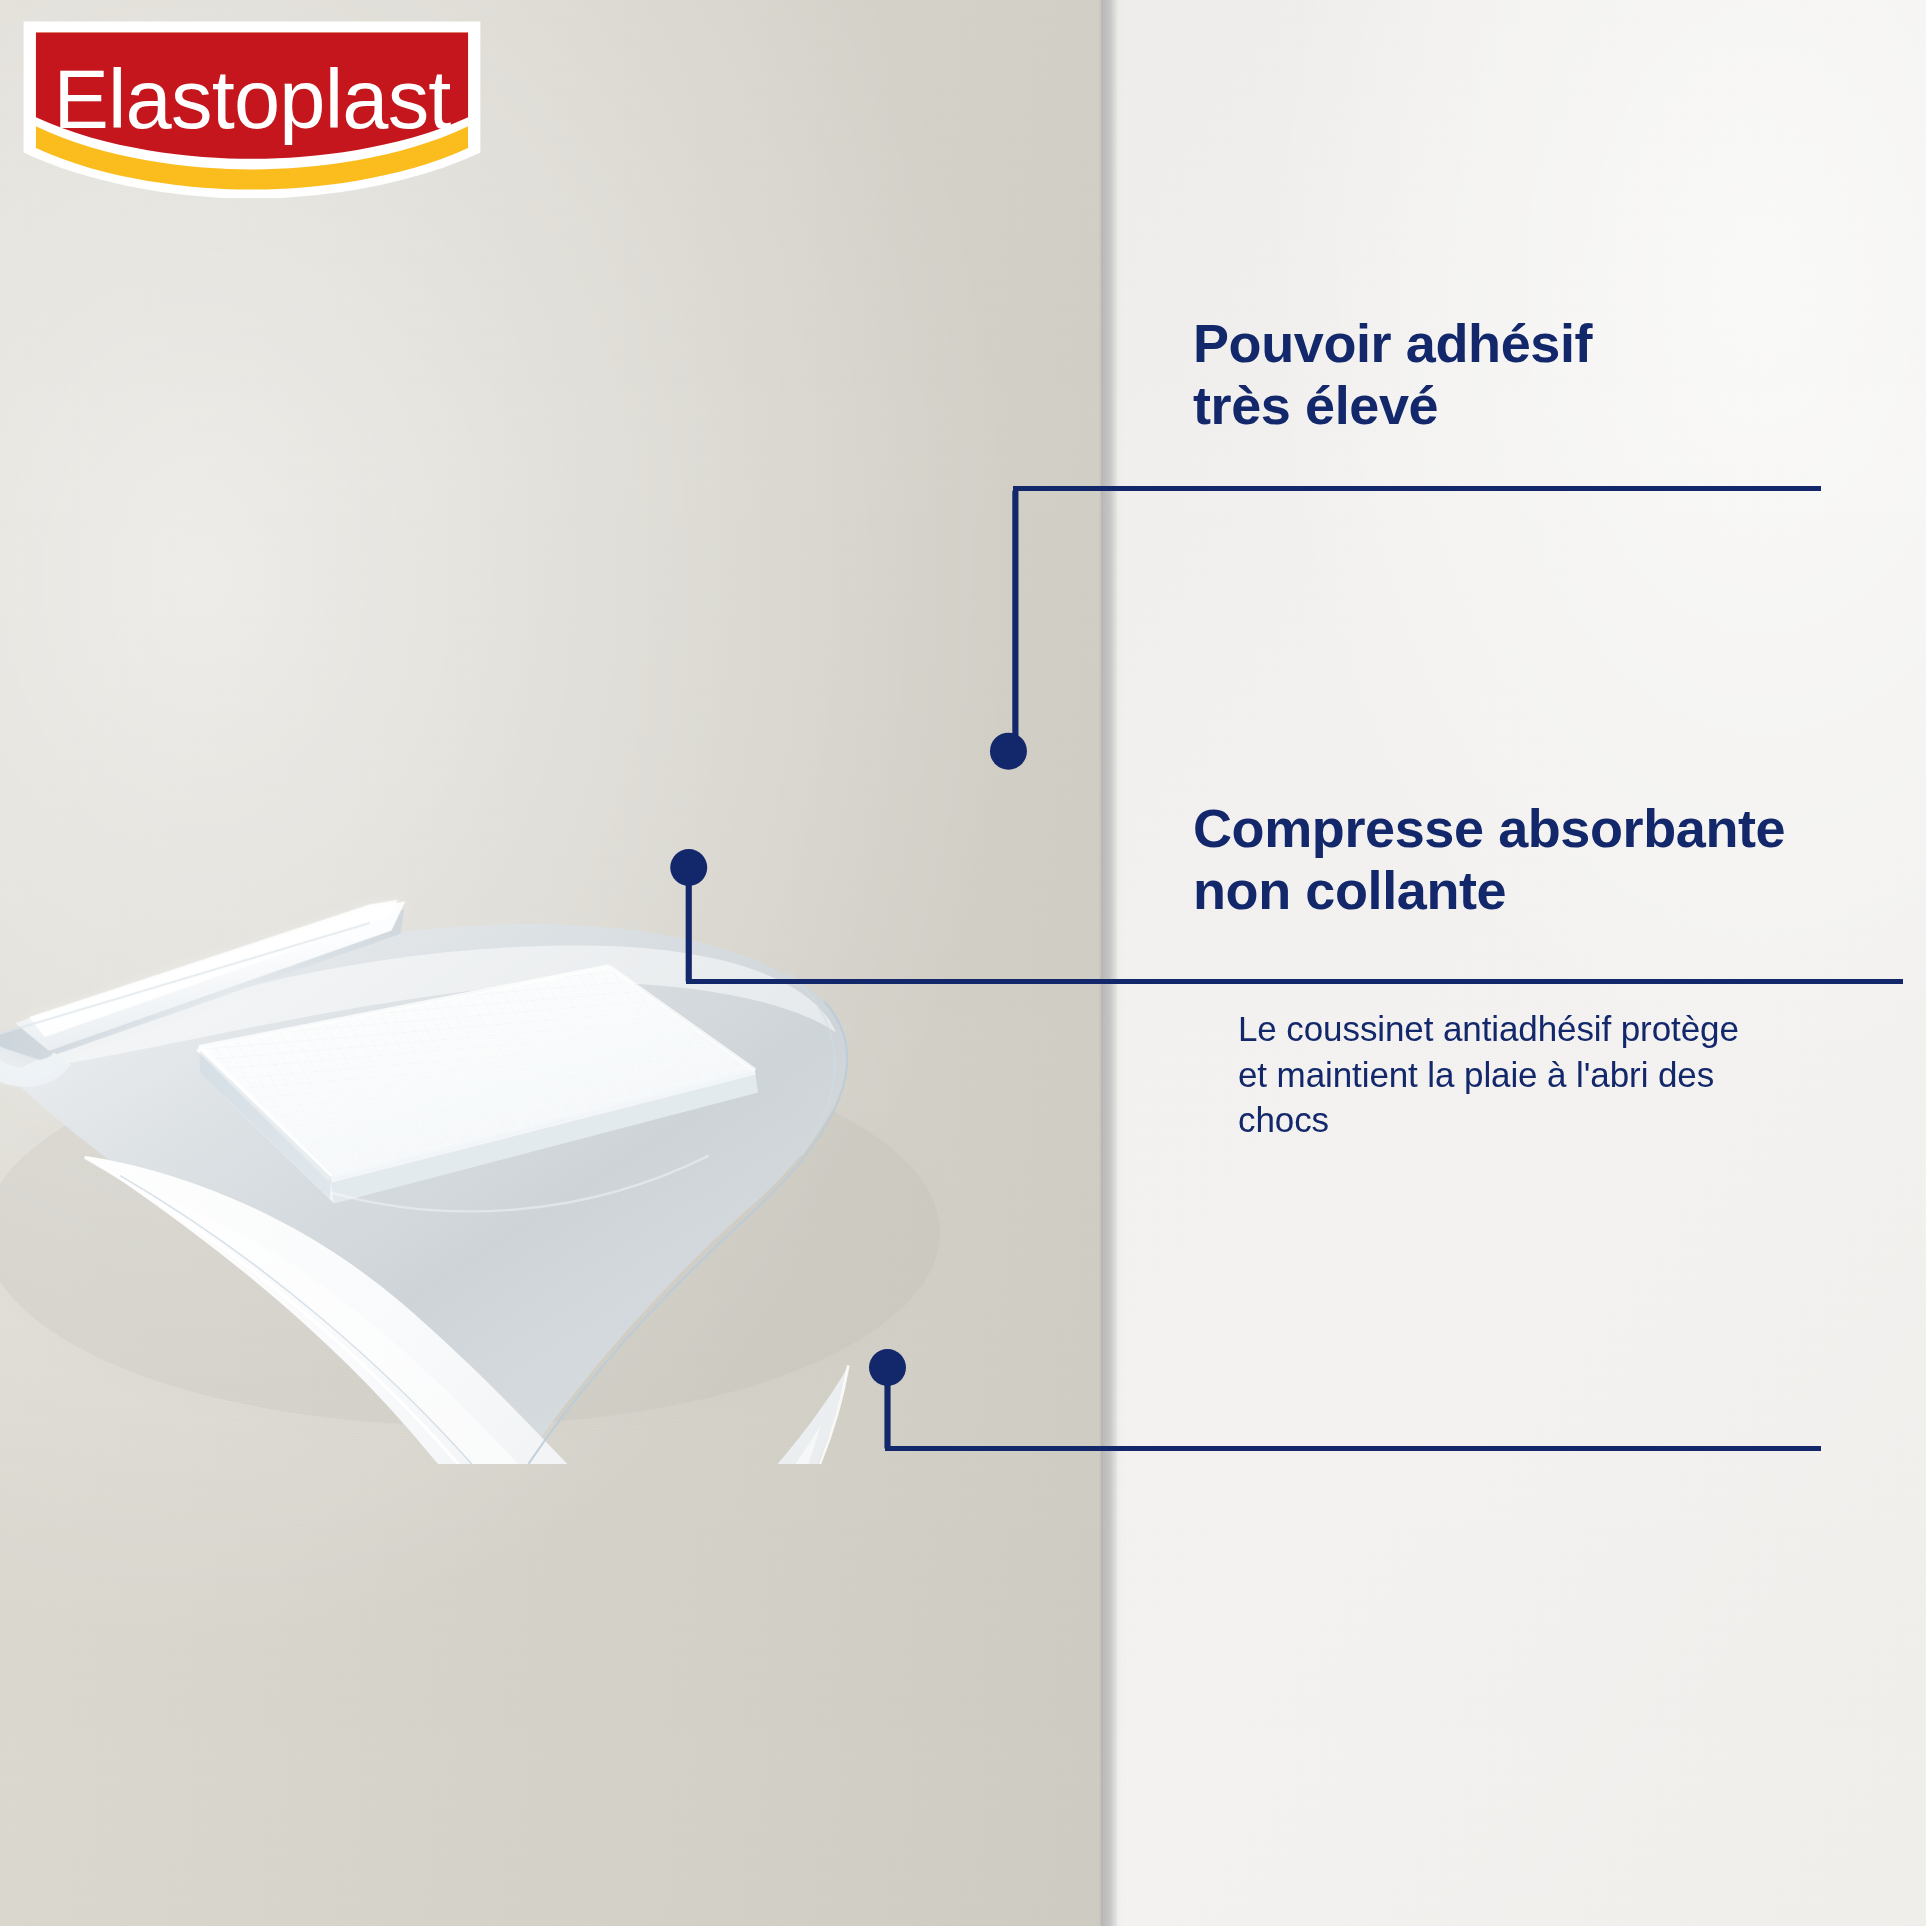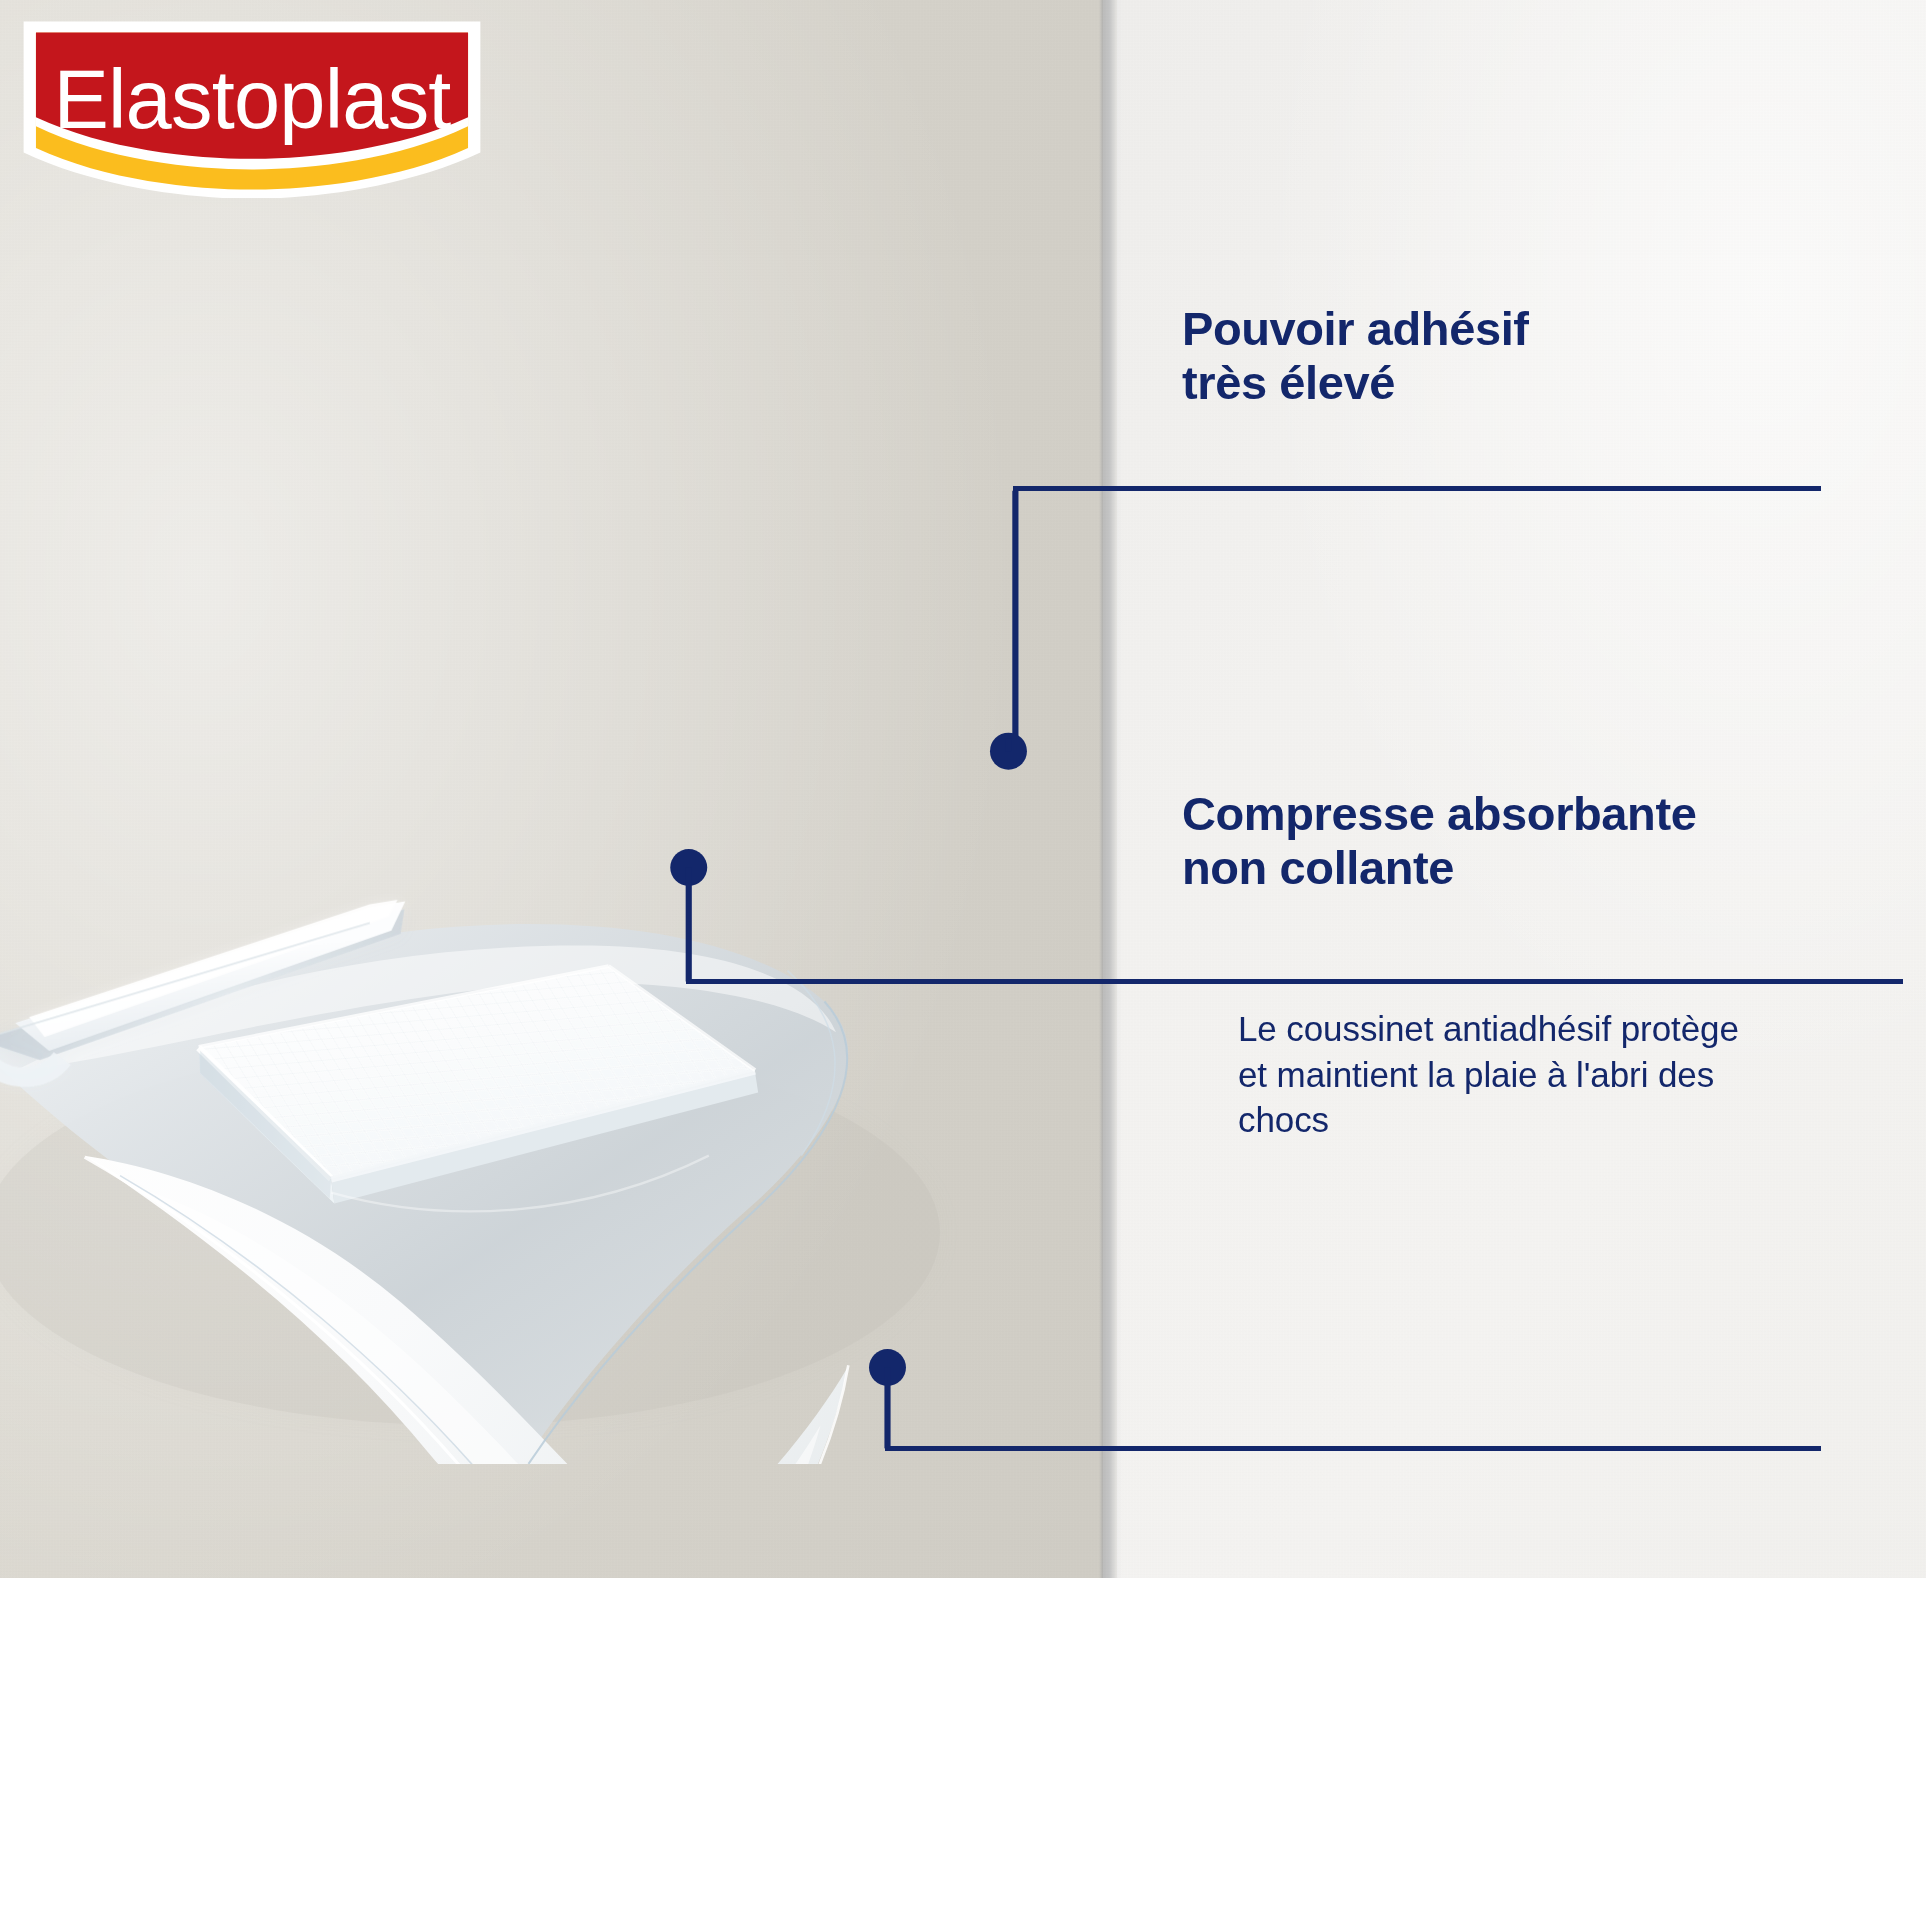--- a/index.html
+++ b/index.html
@@ -4,21 +4,21 @@
 <title>Elastoplast — Pansement imperméable</title>
 <style>
   html, body {
     margin: 0;
     padding: 0;
     background: #ffffff;
   }
   #stage {
     position: relative;
     width: 1926px;
-    height: 1578px;
+    height: 1926px;
     overflow: hidden;
     font-family: "Liberation Sans", sans-serif;
     background: #e9e7e1;
   }
 
   
   .bg-left {
     position: absolute;
     left: 0; top: 0;
     width: 1103px; height: 1926px;
@@ -88,26 +88,26 @@
     left: -31px; top: 539px;
     width: 1156px; height: 925px;
   }
 
   
   .callout-block {
     position: absolute;
     color: #13276b;
   }
   .co-title {
-    font-size: 47px;
+    font-size: 54px;
     font-weight: 700;
     line-height: 1.14;
     letter-spacing: -0.4px;
     white-space: pre-line;
-    margin: 1px;
+    margin: 12px;
   }
   .co-rule {
     position: absolute;
     height: 5.4px;
     background: #13276b;
   }
   .co-body {
     font-size: 35px;
     font-weight: 400;
     line-height: 1.30;

